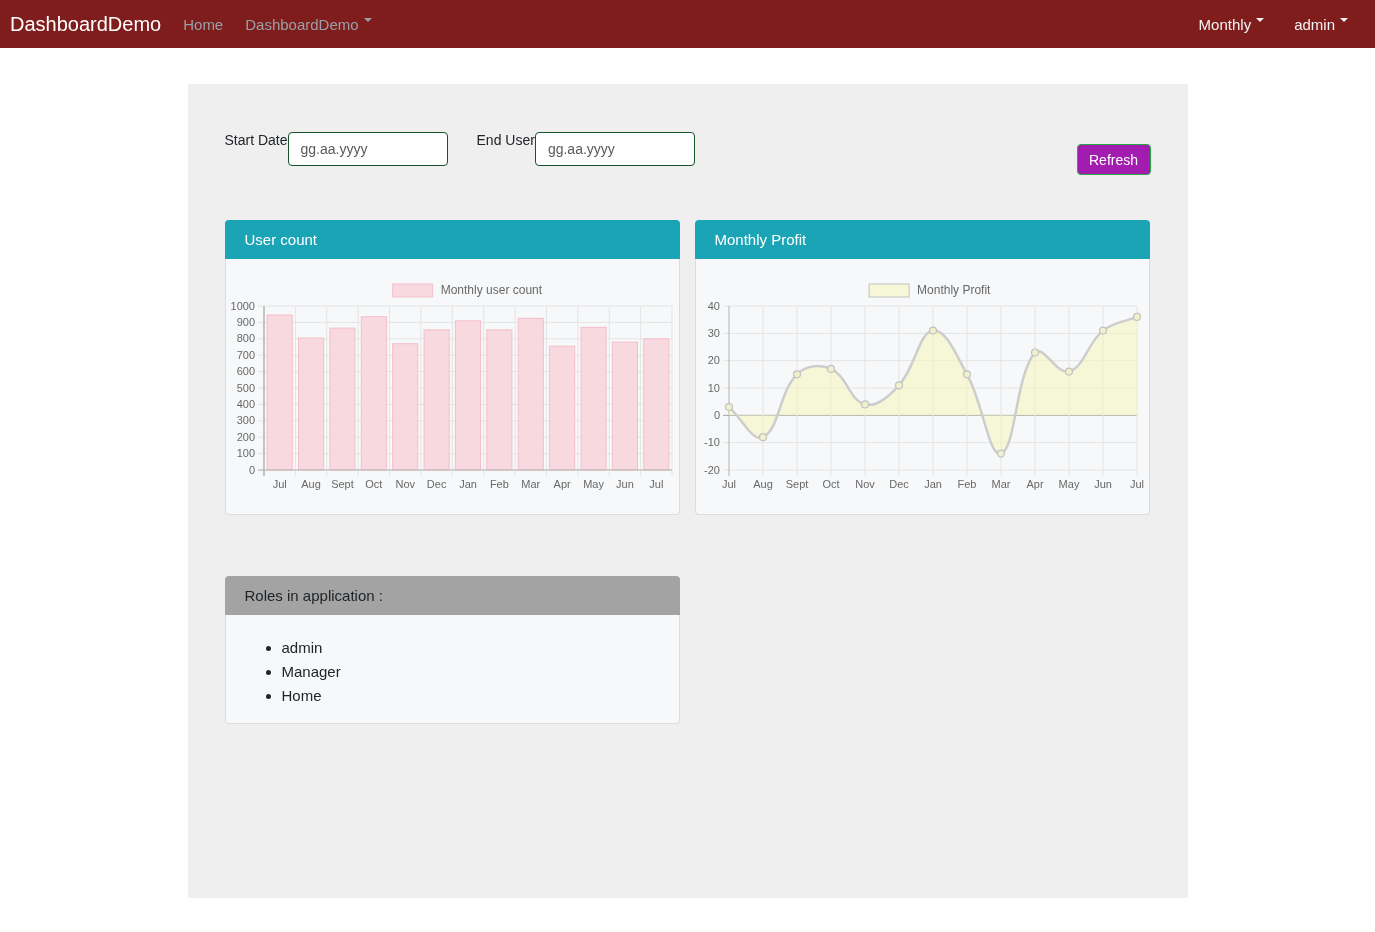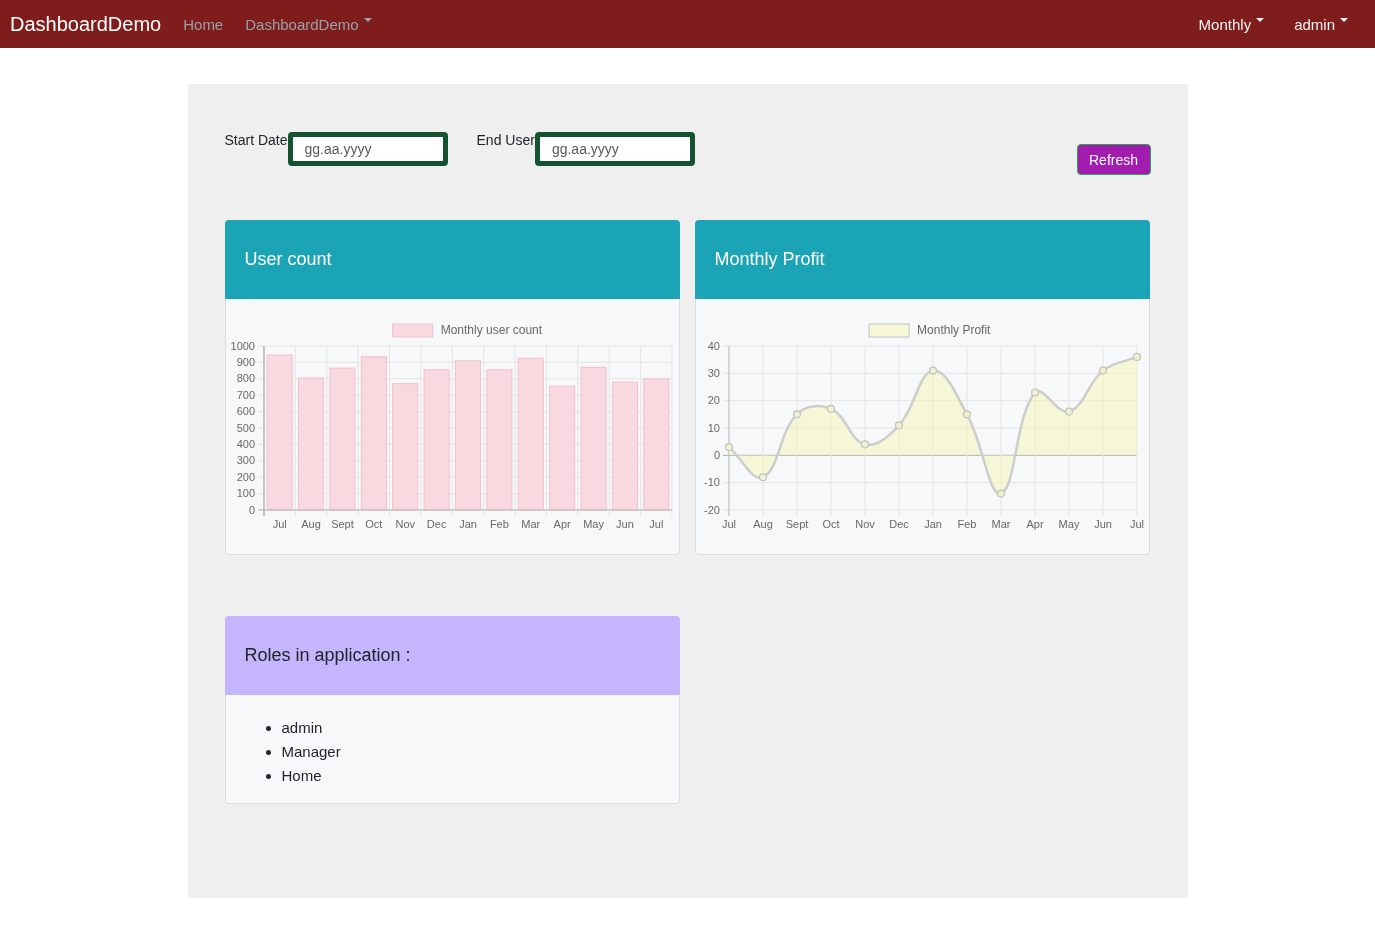--- a/index.html
+++ b/index.html
@@ -20,34 +20,34 @@
 
   
   .container { width:1000px; height:814px; margin:36px auto 0 auto;
     background:#efefef; padding:48px 37px 0 37px; }
 
   
   .filters { display:flex; align-items:flex-start; }
   .field { display:flex; margin-right:29px; }
   .field label { font-size:14px; color:#212529; margin-bottom:9px; }
   .field input { width:160px; height:34px; background:#ffffff;
-    border:5px solid #14532d; border-radius:4px; padding:0 12px;
+    border:1px solid #14532d; border-radius:4px; padding:0 12px;
     font-size:14px; color:#444; outline:none; }
   .field input::placeholder { color:#5a5a5a; }
   .btn-refresh { margin-left:auto; margin-top:12px; width:74px; height:31px;
     background:#a21caf; color:#ffffff; border:1px solid #28a745;
     border-radius:4px; font-size:14px; cursor:pointer;
     font-family:"Liberation Sans","DejaVu Sans",sans-serif; }
 
   
   .cards-row { display:flex; gap:15px; margin-top:45px; }
   .card { width:455px; border-radius:4px; }
-  .card-header { padding:29px 20px; font-size:18px; border-radius:4px 4px 0 0; }
+  .card-header { padding:11px 20px; font-size:15px; border-radius:4px 4px 0 0; }
   .card-header.teal { background:#1ba4b5; color:#ffffff; }
-  .card-header.yellow { background:#c4b5fd; color:#212529; }
+  .card-header.yellow { background:#a3a3a3; color:#212529; }
   .card-body { background:#f7f8fa; border:1px solid #dcdcdc; border-top:none;
     border-radius:0 0 4px 4px; }
   .chart-body { height:256px; padding:1px; }
 
   .roles-card { margin-top:61px; }
   .roles-body { padding:24px 20px 26px 20px; height:109px; }
   .roles-body ul { list-style:disc; padding-left:36px; }
   .roles-body li { font-size:15px; color:#212529; margin-bottom:7px; }
 
   

